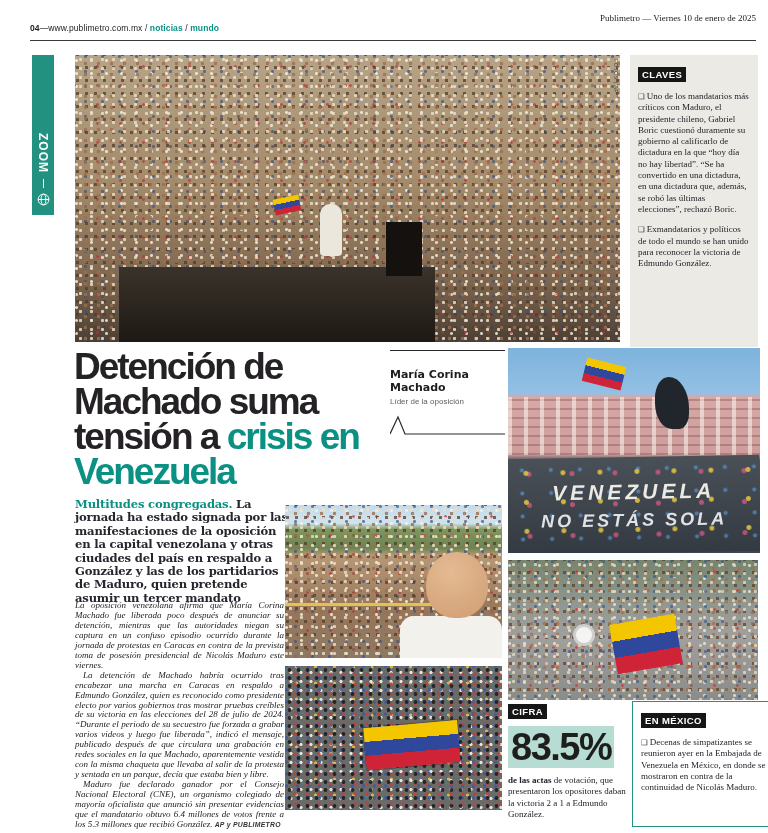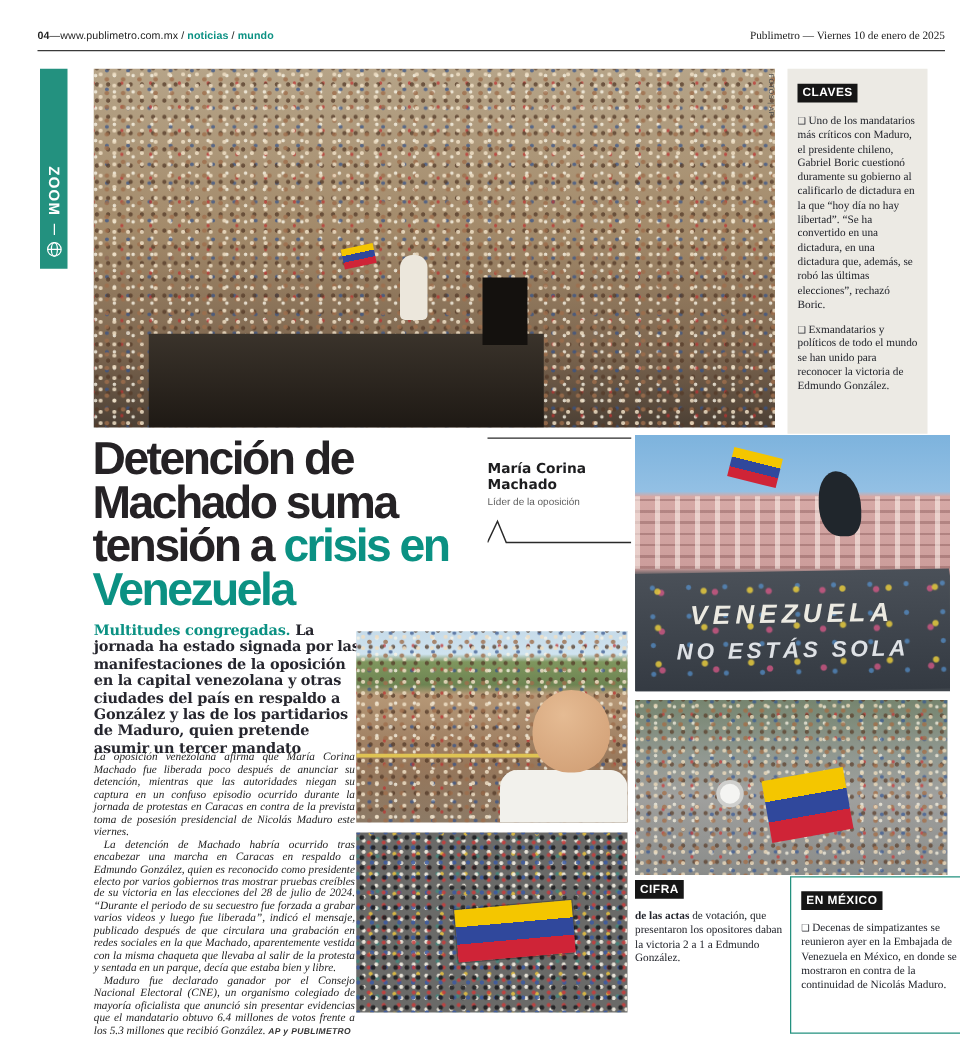--- a/index.html
+++ b/index.html
@@ -4,21 +4,21 @@
 <style>
   * { margin:0; padding:0; box-sizing:border-box; }
   html,body { width:768px; height:833px; background:#fff; overflow:hidden;
               font-family:"Liberation Sans", sans-serif; }
   .abs { position:absolute; }
 
   
   .hdr-left { left:30px; top:23px; font-size:8.5px; color:#222; letter-spacing:.1px; }
   .hdr-left b { font-weight:bold; }
   .hdr-left .teal { color:#0b9183; font-weight:bold; }
-  .hdr-right { right:12px; top:23px; font-size:9px; color:#222;
+  .hdr-right { right:12px; top:13px; font-size:9px; color:#222;
                font-family:"Liberation Serif", serif; }
   .hdr-rule { left:30px; right:12px; top:40px; height:1px; background:#3a3a3a; }
 
   
   .zoombar { left:32px; top:55px; width:22px; height:160px; background:#23917f;
              display:flex; flex-direction:column; align-items:center;
              justify-content:flex-end; padding-bottom:9px; }
   .zoombar .vlabel { writing-mode:vertical-rl; text-orientation:mixed;
              color:#fff; font-weight:bold; font-size:12px; letter-spacing:1px; }
   .zoombar .tick { width:1px; height:9px; background:#fff; margin:6px 0 5px 0; }
@@ -98,21 +98,21 @@
       radial-gradient(circle, rgba(60,90,160,.85) 1.4px, transparent 2px),
       radial-gradient(circle, rgba(245,240,228,.9) 1.3px, transparent 1.9px),
       radial-gradient(circle, rgba(240,200,60,.8) 1.2px, transparent 1.8px),
       radial-gradient(circle, rgba(60,140,130,.7) 1.2px, transparent 1.8px);
     background-size:9px 8px, 12px 10px, 11px 12px, 10px 9px, 19px 16px, 16px 14px; }
   .photo-aerial .bigflag { position:absolute; left:37%; top:40%; width:94px; height:42px;
     transform:rotate(-5deg); box-shadow:0 0 0 1px rgba(0,0,0,.25);
     background:linear-gradient(180deg,#f4c600 0 33%,#30489c 33% 66%,#cf2437 66% 100%); }
 
   
-  .claves { left:630px; top:55px; width:112px; height:292px; background:#eceae4;
+  .claves { left:630px; top:55px; width:128px; height:292px; background:#eceae4;
             padding:9px 8px; overflow:hidden; }
   .tag { display:inline-block; background:#161616; color:#fff; font-weight:bold;
          font-size:9.5px; padding:2px 4px 2px 4px; letter-spacing:.4px; }
   .claves p { font-family:"Liberation Serif", serif; font-size:9px; line-height:11.3px;
               color:#22242b; margin-top:9px; }
   .claves .sq, .mexico .sq { font-size:7.5px; margin-right:2px; }
 
   
   .headline { left:74px; top:349px; width:335px; font-weight:bold; font-size:37px;
               line-height:35px; letter-spacing:-2px; color:#252225; }
@@ -234,19 +234,20 @@
 
 <div class="abs bodycopy">
   <p>La oposición venezolana afirma que María Corina Machado fue liberada poco después de anunciar su detención, mientras que las autoridades niegan su captura en un confuso episodio ocurrido durante la jornada de protestas en Caracas en contra de la prevista toma de posesión presidencial de Nicolás Maduro este viernes.</p>
   <p>La detención de Machado habría ocurrido tras encabezar una marcha en Caracas en respaldo a Edmundo González, quien es reconocido como presidente electo por varios gobiernos tras mostrar pruebas creíbles de su victoria en las elecciones del 28 de julio de 2024. “Durante el periodo de su secuestro fue forzada a grabar varios videos y luego fue liberada”, indicó el mensaje, publicado después de que circulara una grabación en redes sociales en la que Machado, aparentemente vestida con la misma chaqueta que llevaba al salir de la protesta y sentada en un parque, decía que estaba bien y libre.</p>
   <p><span>Maduro fue declarado ganador por el Consejo Nacional Electoral (CNE), un organismo colegiado de mayoría oficialista que anunció sin presentar evidencias que el mandatario obtuvo 6.4 millones de votos frente a los 5.3 millones que recibió González.</span>
      <span class="wire">AP y PUBLIMETRO</span></p>
 </div>
 
 <div class="abs cifra">
   <span class="tag">CIFRA</span>
+  <div class="num"><span>83.5%</span></div>
   <p class="cap"><b>de las actas</b><span> de votación, que presentaron los opositores daban la victoria 2 a 1 a Edmundo González.</span></p>
 </div>
 
 <div class="abs mexico">
   <span class="tag">EN MÉXICO</span>
   <p><span class="sq">❑</span><span>Decenas de simpatizantes se reunieron ayer en la Embajada de Venezuela en México, en donde se mostraron en contra de la continuidad de Nicolás Maduro.</span></p>
 </div>
 
 </body></html>

